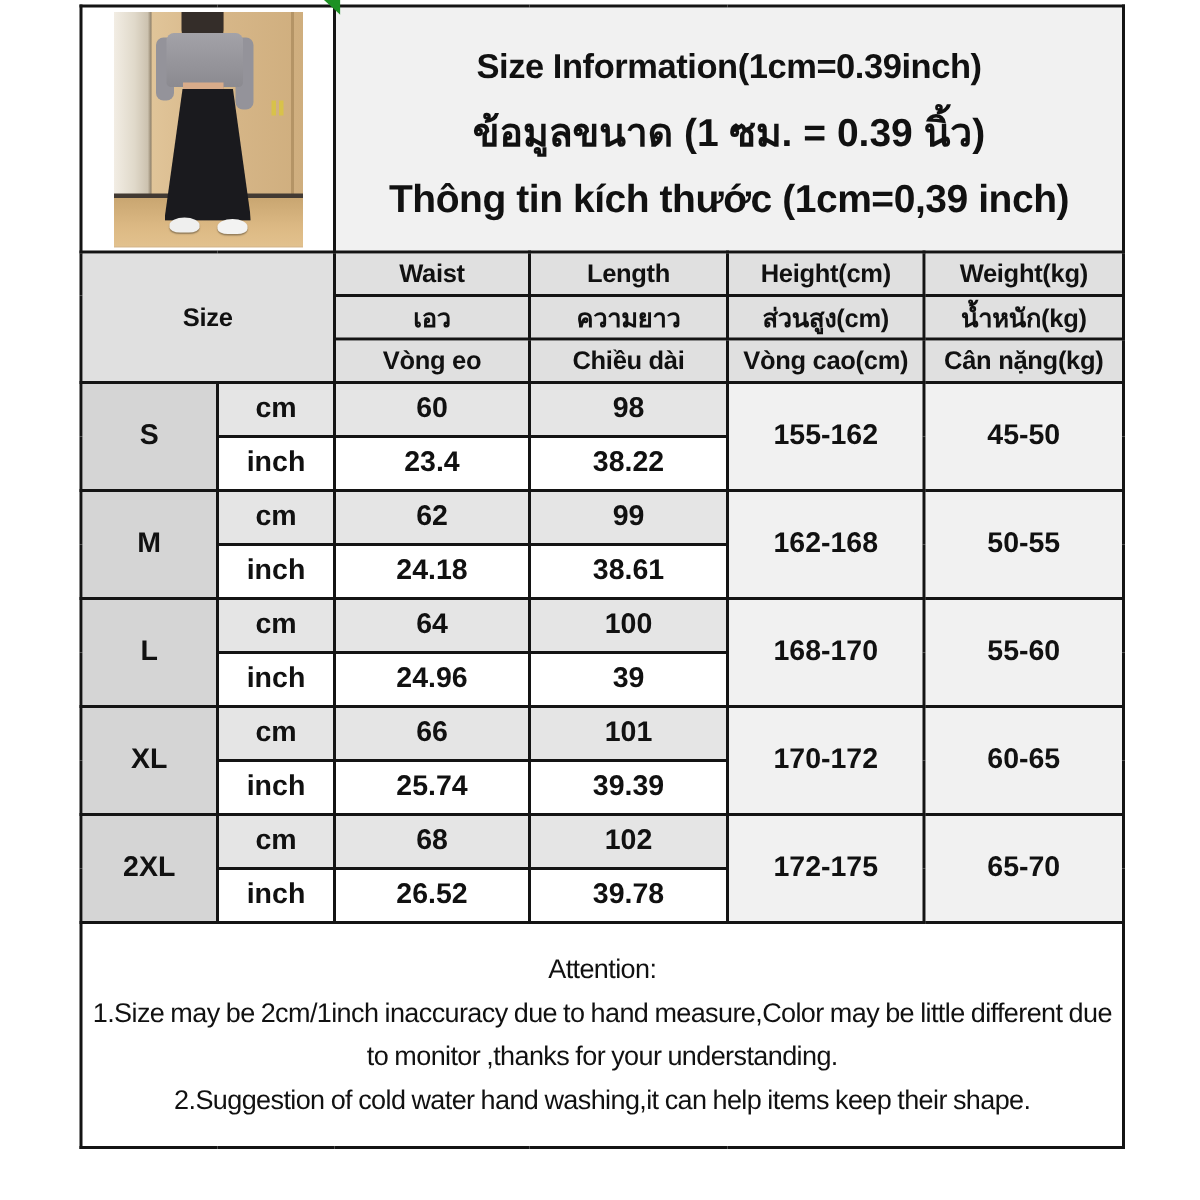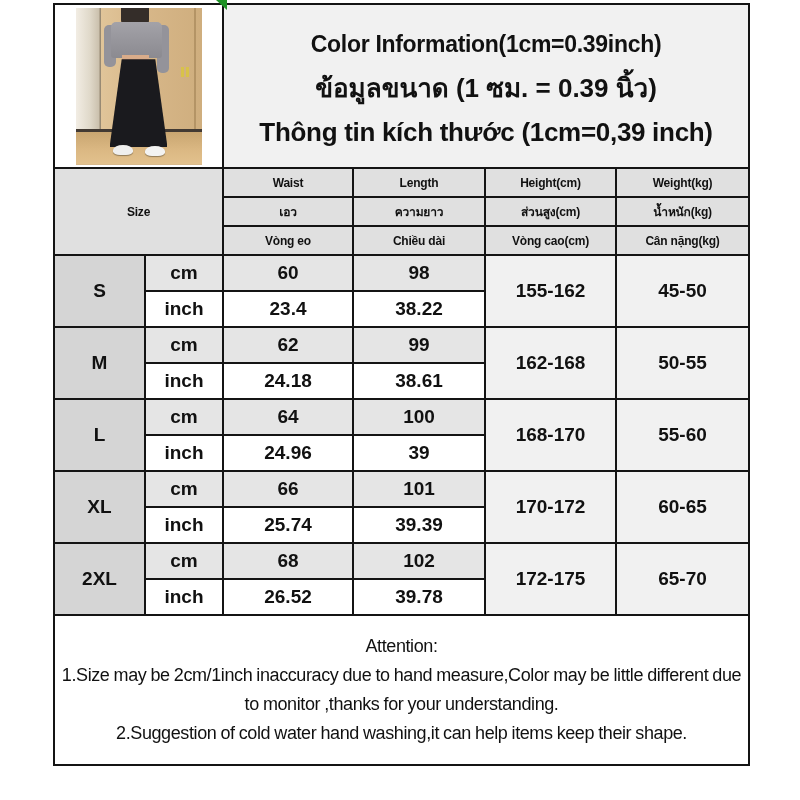--- a/index.html
+++ b/index.html
@@ -21,21 +21,21 @@
     padding:0;overflow:hidden;
   }
   
   td.photo-cell{background:#ffffff;height:162px;}
   td.title-cell{background:#f1f1f1;}
   .title-stack{display:flex;flex-direction:column;justify-content:center;align-items:center;gap:9px;padding-top:6px;}
   .title-en{font-size:23px;font-weight:bold;letter-spacing:-0.3px;}
   .title-th{font-size:26px;font-weight:bold;}
   .title-vi{font-size:26px;font-weight:bold;letter-spacing:-0.3px;}
   
-  tr.hrow td{height:27px;background:#e0e0e0;font-weight:bold;font-size:12px;letter-spacing:-0.2px;}
+  tr.hrow td{height:27px;background:#e0e0e0;font-weight:bold;font-size:17px;letter-spacing:-0.2px;}
   td.size-head{background:#e0e0e0;font-size:30px;font-weight:bold;}
   
   tr.drow td{height:34px;font-weight:bold;font-size:19px;}
   td.size-label{background:#d5d5d5;font-size:20px;}
   tr.cmrow td.unit,tr.cmrow td.val{background:#e5e5e5;}
   tr.inchrow td.unit,tr.inchrow td.val{background:#ffffff;}
   td.range{background:#f1f1f1;font-weight:bold;font-size:19px;}
   
   td.attention{
     background:#ffffff;height:148px;vertical-align:top;text-align:left;
@@ -92,21 +92,21 @@
         <div class="sleeve-r"></div>
         <div class="sweater"></div>
         <div class="waist-skin"></div>
         <div class="pants"></div>
         <div class="shoe-l"></div>
         <div class="shoe-r"></div>
       </div>
     </td>
     <td class="title-cell" colspan="4">
       <div class="title-stack">
-        <div class="title-en">Color Information(1cm=0.39inch)</div>
+        <div class="title-en">Size Information(1cm=0.39inch)</div>
         <div class="title-th">ข้อมูลขนาด (1 ซม. = 0.39 นิ้ว)</div>
         <div class="title-vi">Thông tin kích thước (1cm=0,39 inch)</div>
       </div>
     </td>
   </tr>
 
   <tr class="hrow">
     <td class="size-head" rowspan="3" colspan="2">Size</td>
     <td>Waist</td>
     <td>Length</td>

